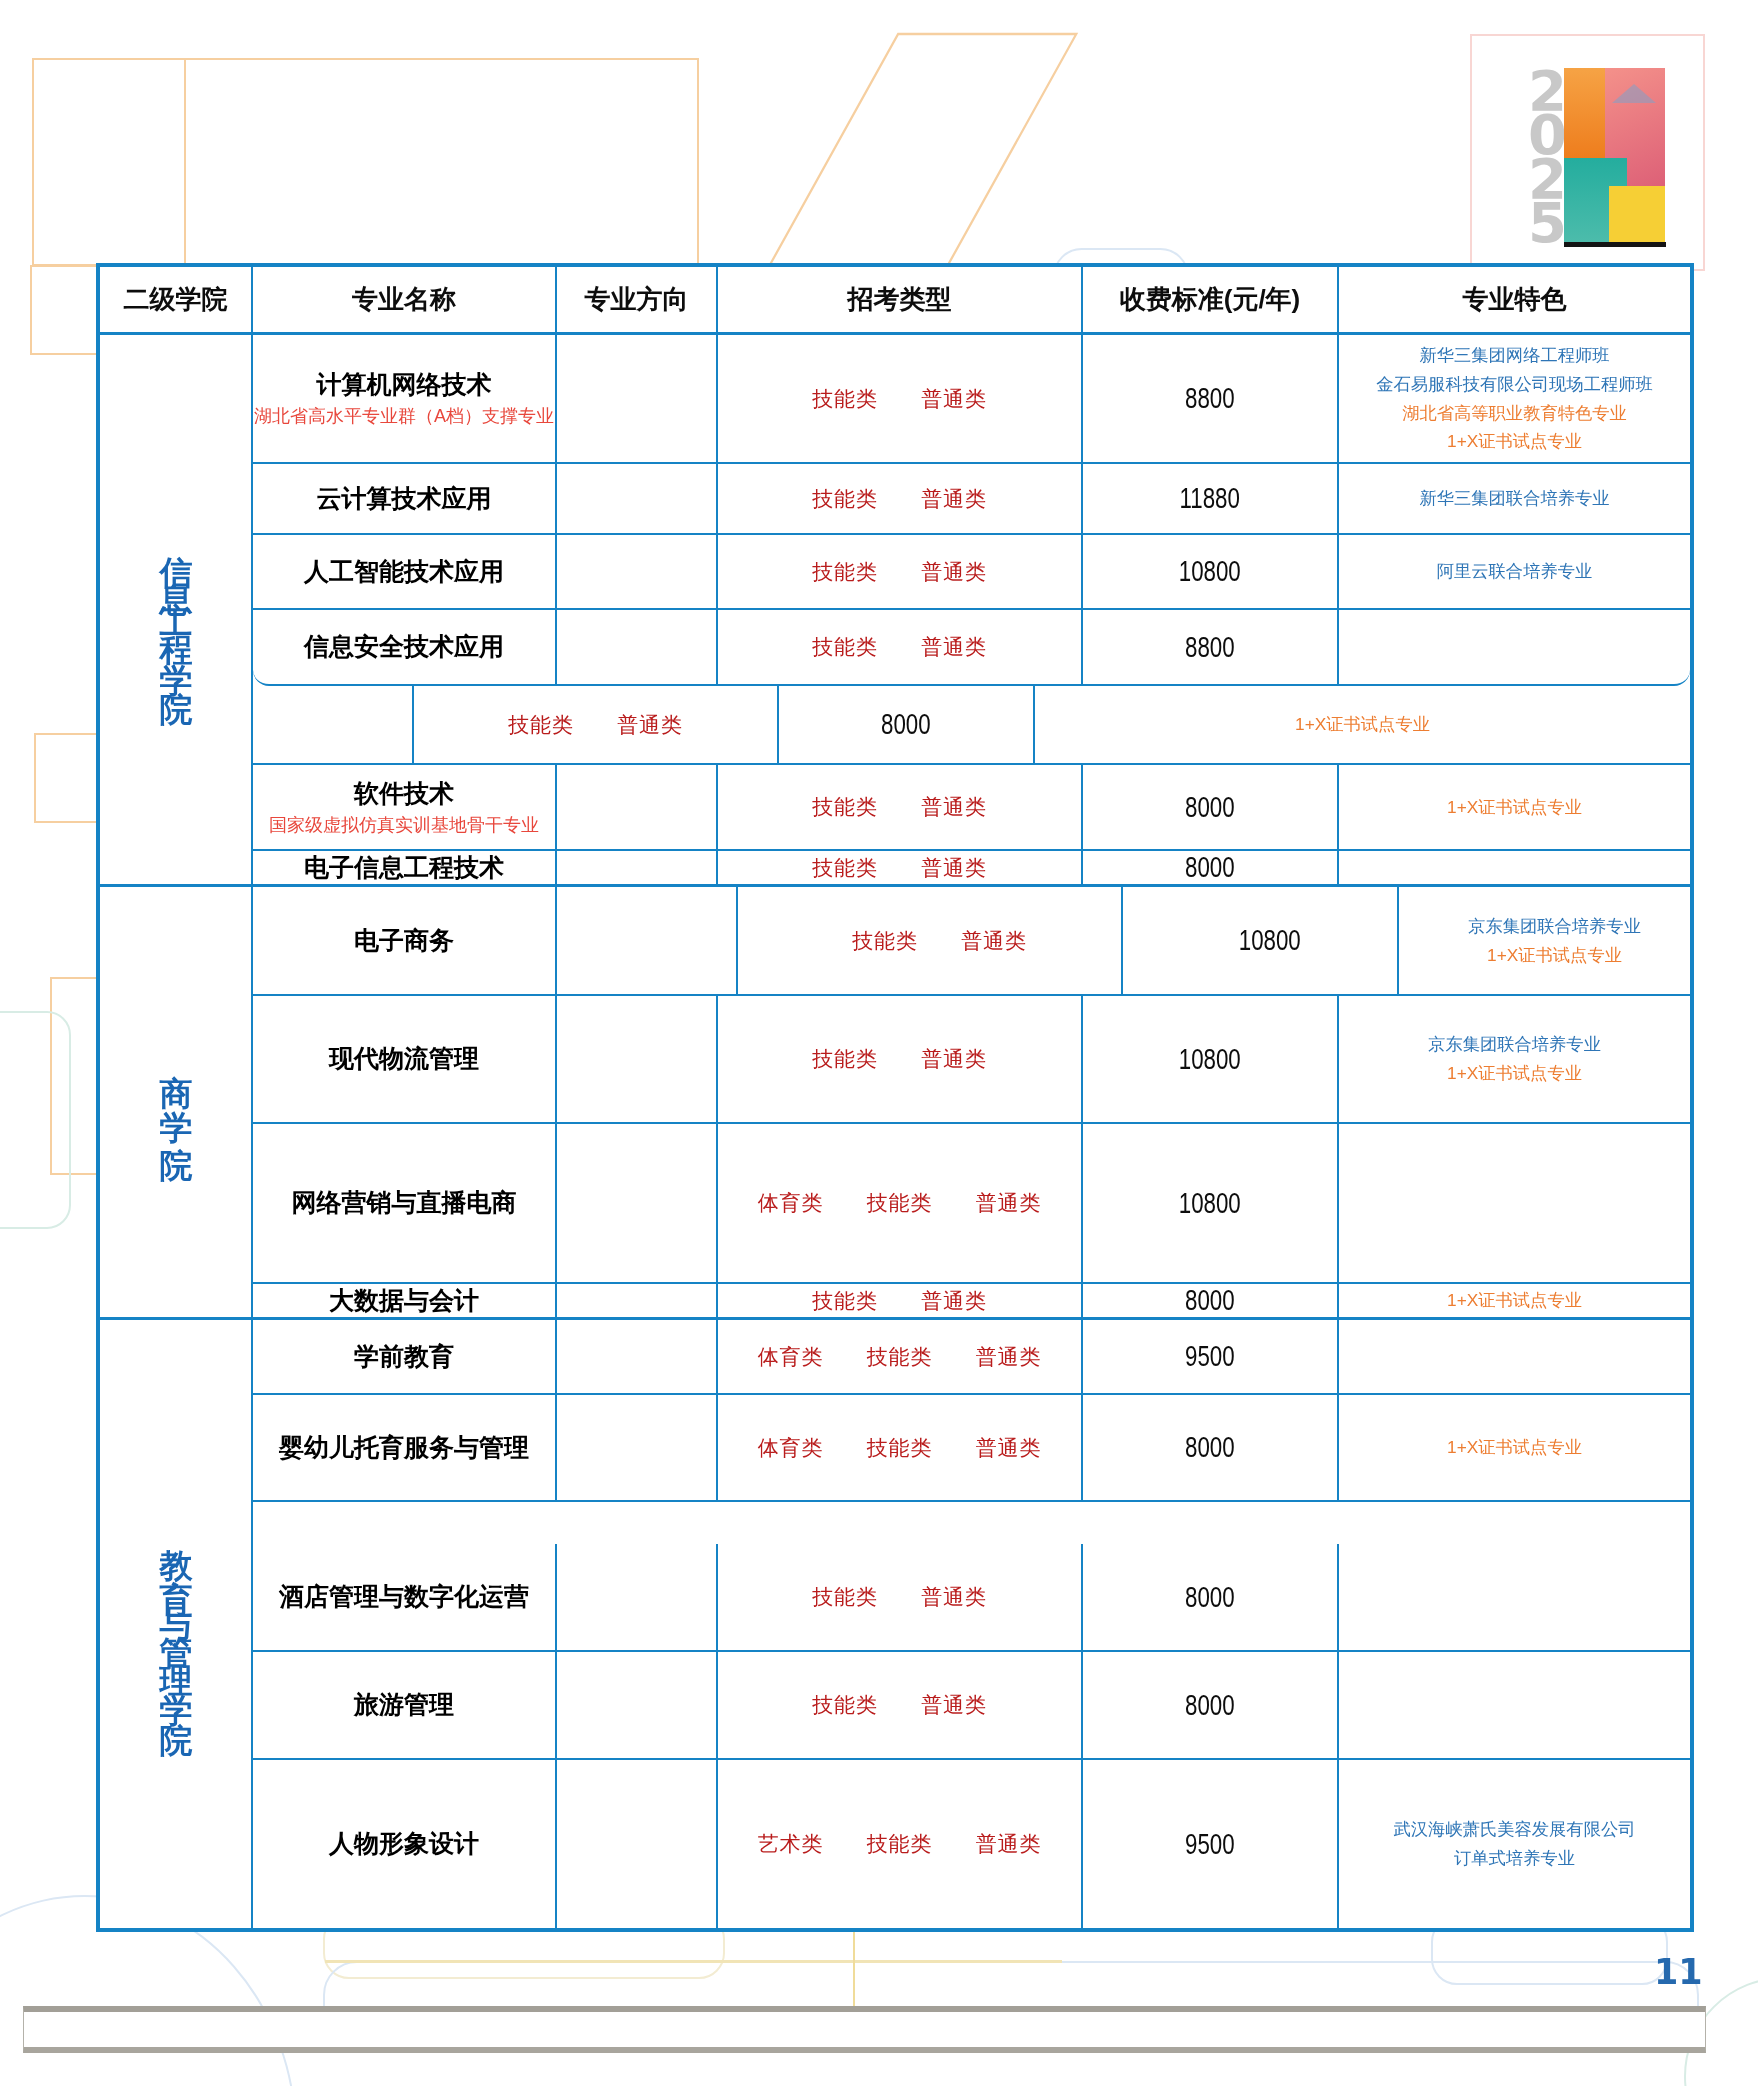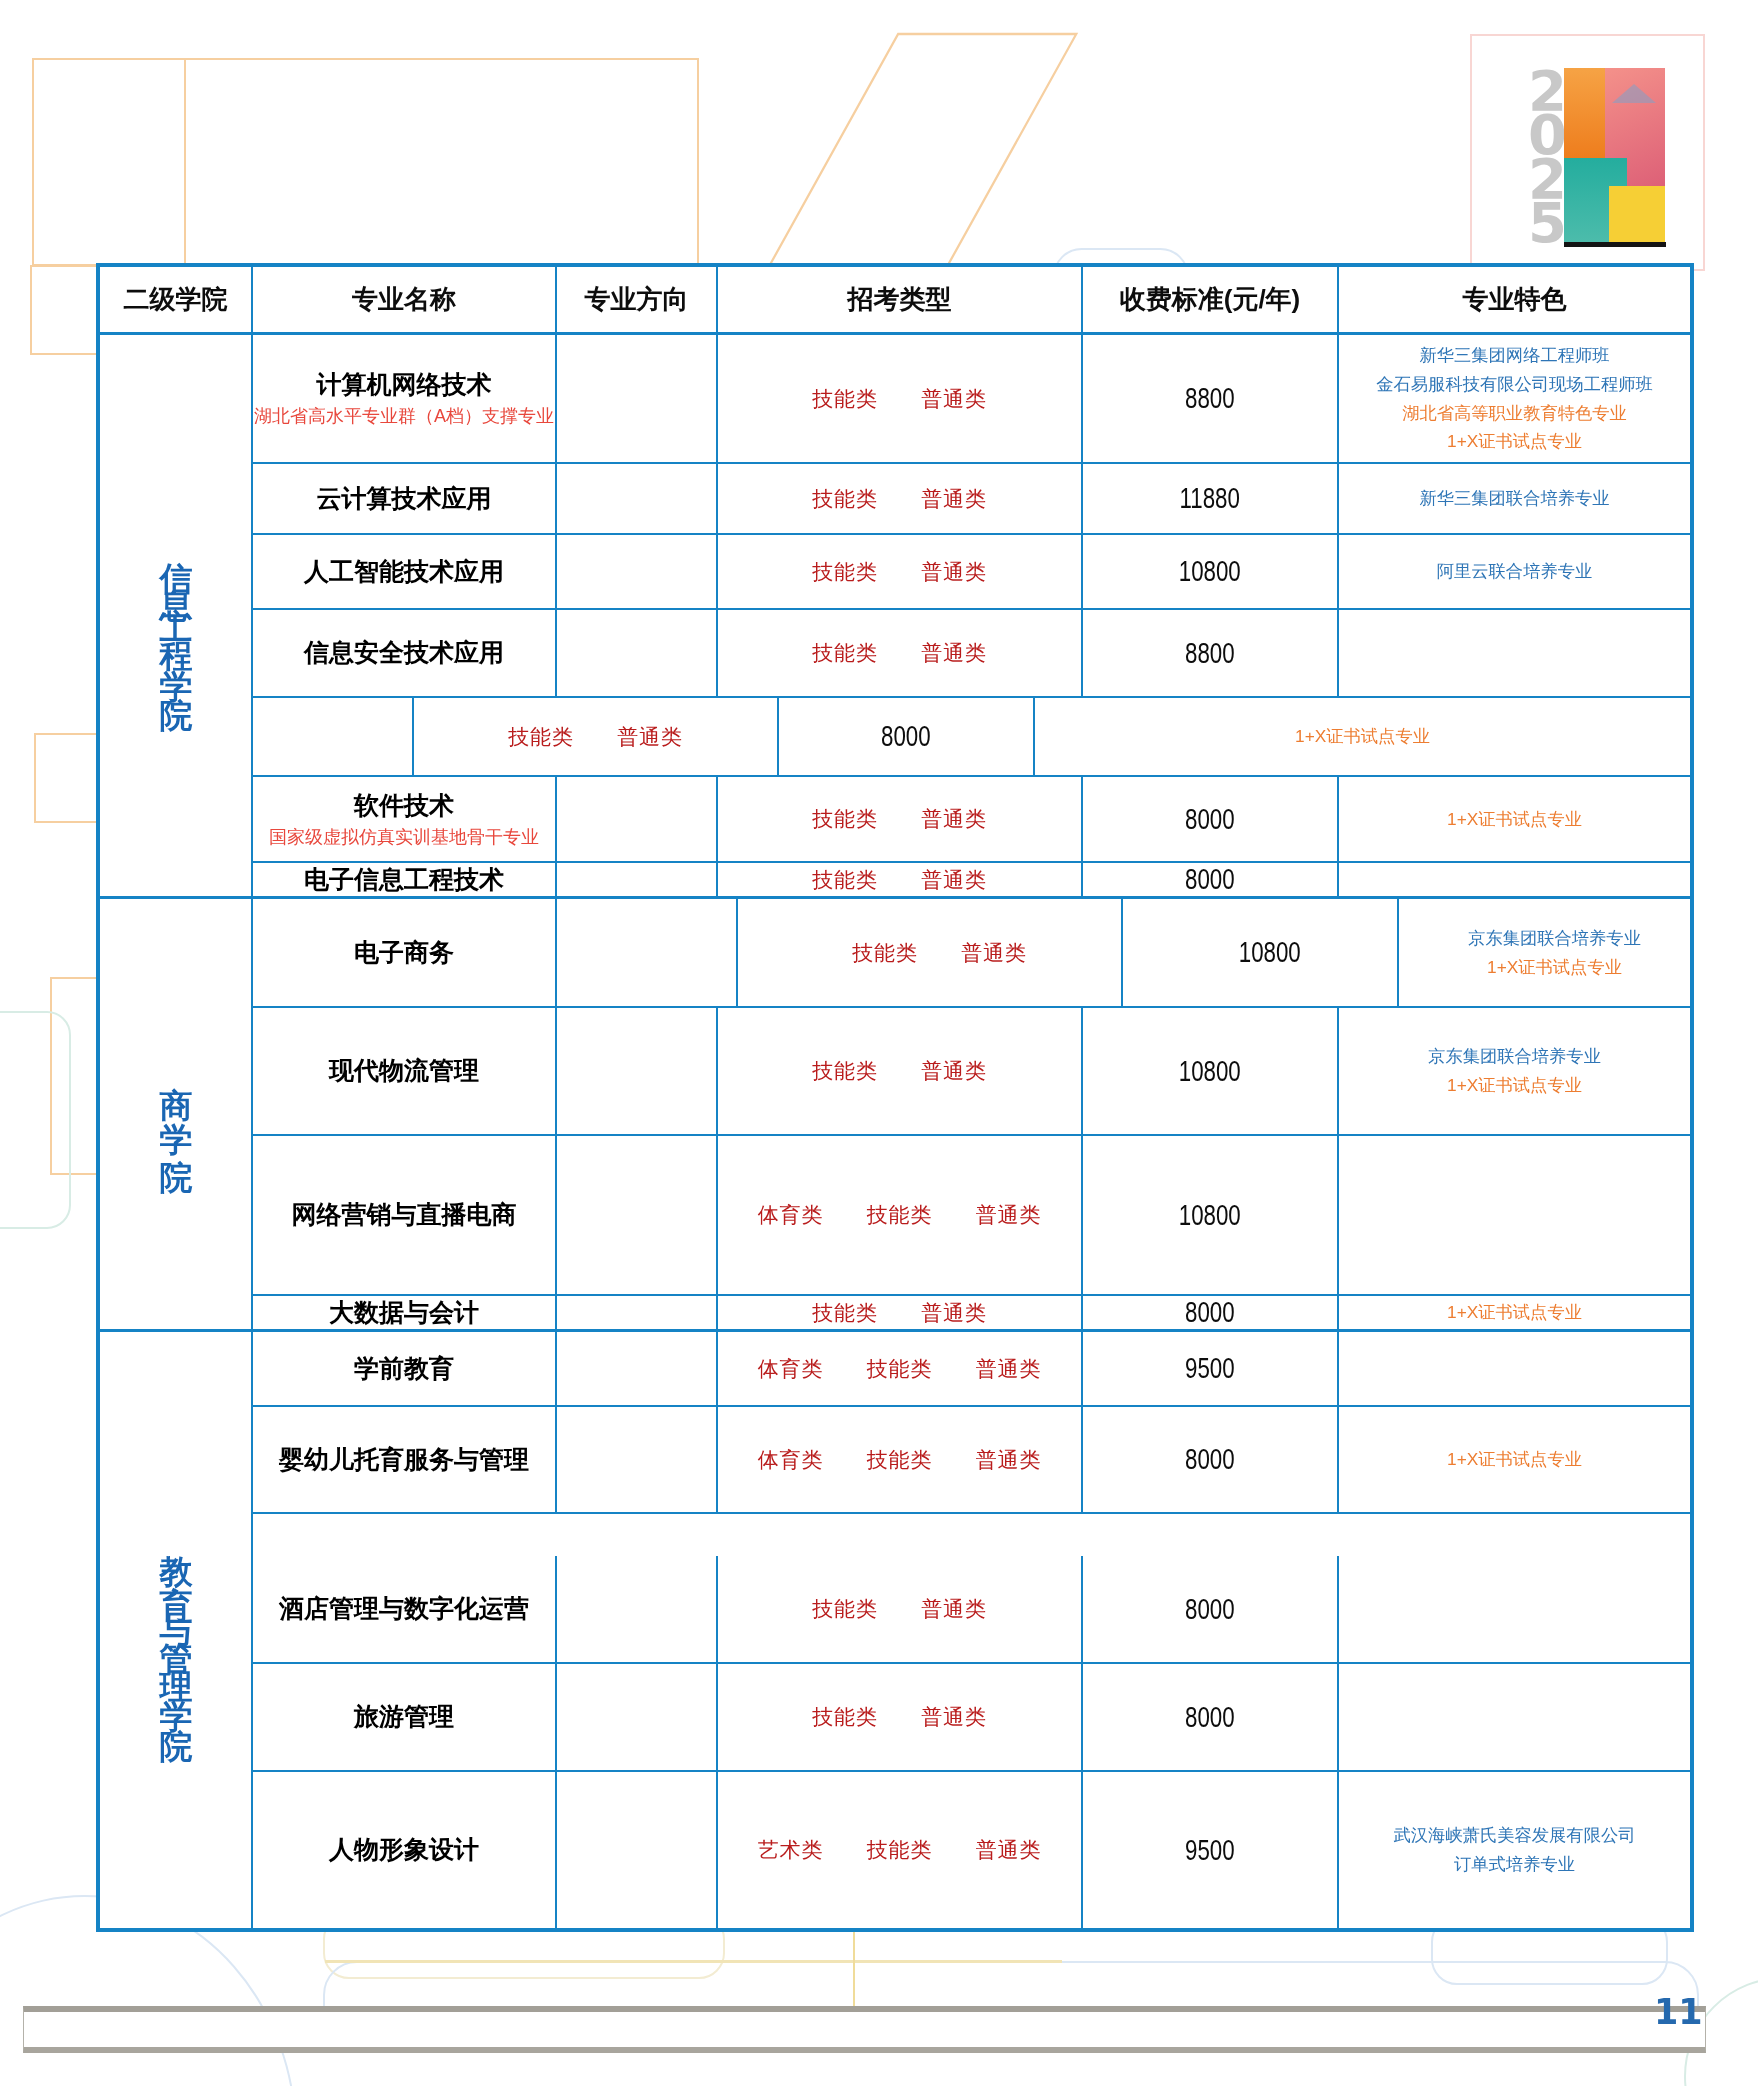--- a/index.html
+++ b/index.html
@@ -58,21 +58,21 @@
   .major{font-size:25px;font-weight:700;color:#000;text-align:center;line-height:1.25;}
   .note{font-size:18px;color:#e8473c;margin-top:6px;text-align:center;line-height:1.2;}
   .exam{font-size:21px;color:#b91c1c;letter-spacing:0.8px;}
   .fee{display:inline-block;font-size:28.6px;font-weight:400;color:#0d0d0d;
       transform:scaleX(.78);letter-spacing:0;}
   .feats{line-height:28.6px;font-size:17.3px;text-align:center;}
   .feat{white-space:nowrap;}
   .feat.blue{color:#2e75b6;}
   .feat.orange{color:#ed7d31;}
   
-  .pagenum{position:absolute;left:1654px;top:1992px;font-size:35px;font-weight:700;
+  .pagenum{position:absolute;left:1654px;top:1952px;font-size:35px;font-weight:700;
       color:#2569ae;z-index:3;font-family:"DejaVu Sans",sans-serif;}
   .footer-band{position:absolute;left:22.6px;top:2006px;width:1683px;height:47px;box-sizing:border-box;
       border-top:6px solid #a29f97;border-bottom:6px solid #a8a59d;
       border-left:1.5px solid #b4b2aa;border-right:1.5px solid #b4b2aa;background:#fff;z-index:2;}
   .yline{position:absolute;left:853px;top:1932px;width:2.3px;height:113px;background:#f0dc9a;z-index:1;}
 </style>
 </head>
 <body>
 
 <div class="deco peach" style="left:32px;top:58px;width:150px;height:204px;"></div>
@@ -160,21 +160,21 @@
             </div>
             <div class="td c2"></div>
             <div class="td c3 exam">技能类　　普通类</div>
             <div class="td c4">
               <span class="fee">10800</span>
             </div>
             <div class="td c5 feats">
               <div class="feat blue">阿里云联合培养专业</div>
             </div>
           </div>
-          <div class="row" style="height: 88px;">
+          <div class="row" style="height: 76px; border-radius: 16px;">
             <div class="td c1">
               <div class="major">信息安全技术应用</div>
             </div>
             <div class="td c2"></div>
             <div class="td c3 exam">技能类　　普通类</div>
             <div class="td c4">
               <span class="fee">8800</span>
             </div>
             <div class="td c5 feats"></div>
           </div>

